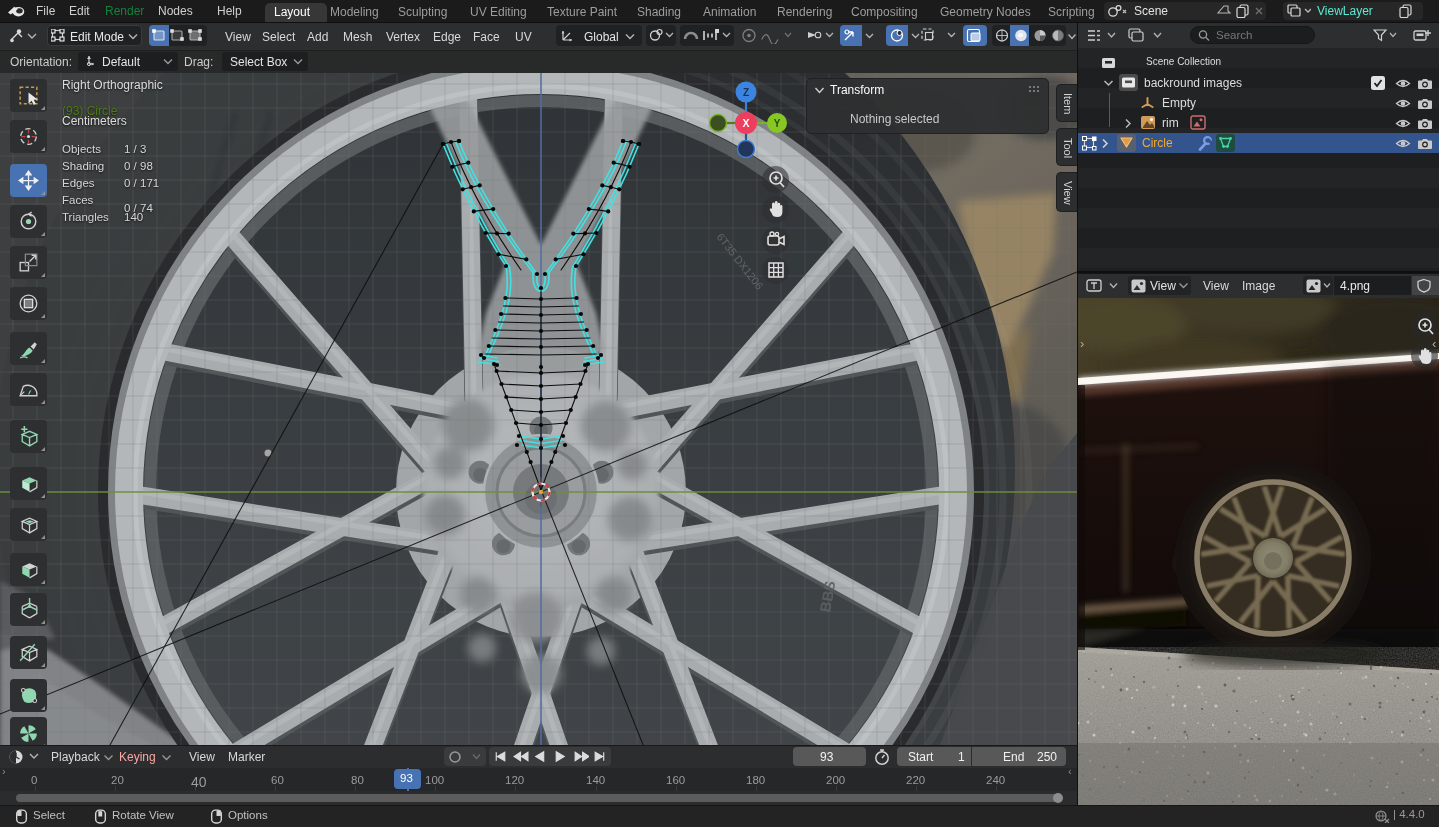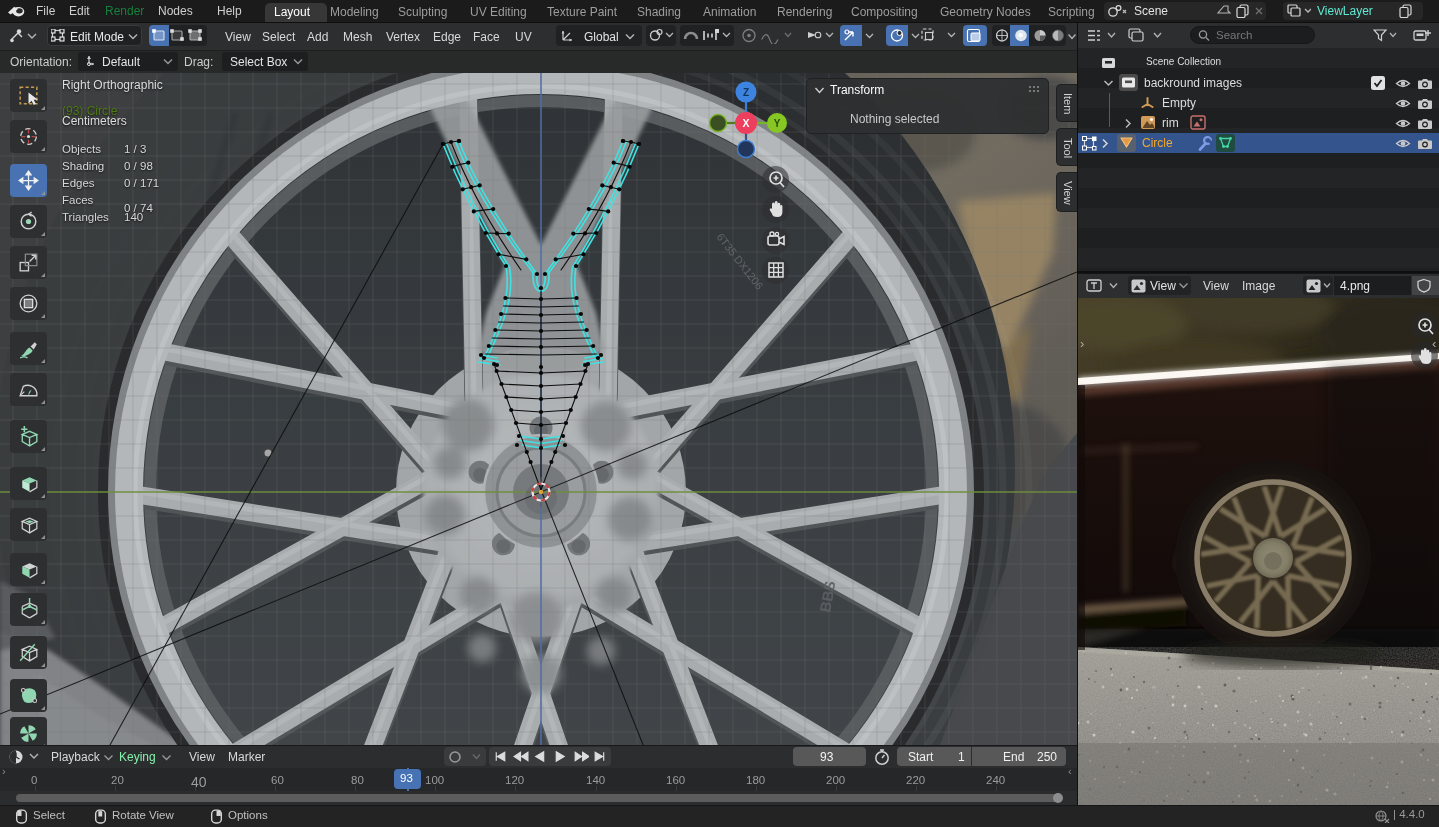--- a/index.html
+++ b/index.html
@@ -761,21 +761,21 @@
 <svg class="abs" style="left:8px;top:749px" width="36" height="16" viewBox="0 0 36 16">
 <circle cx="8" cy="8" r="6.5" fill="#d9d9d9"></circle>
 <path d="M8 1.5 A6.5 6.5 0 0 0 8 14.5 Z" fill="#2c2d2e"></path>
 <path d="M8 8 L8 3.5 M8 8 L11.5 10" stroke="#2c2d2e" stroke-width="1.4"></path>
 <path d="M24 5 l4 4 l4 -4" stroke="#b5b5b5" stroke-width="1.4" fill="none" transform="translate(-2,0)"></path>
 </svg>
 <div class="txt" style="left:51px;top:750px;font-size:12px;color:#d8d8d8">Playback</div>
 <svg class="abs" style="left:103px;top:754px" width="11" height="8" viewBox="0 0 11 8">
       <path d="M1.5 1.5 l4 4 l4 -4" stroke="#999" stroke-width="1.3" fill="none"></path>
     </svg>
-<div class="txt" style="left:119px;top:750px;font-size:12px;color:#86efac">Keying</div>
+<div class="txt" style="left:119px;top:750px;font-size:12px;color:#fca5a5">Keying</div>
 <svg class="abs" style="left:161px;top:754px" width="11" height="8" viewBox="0 0 11 8">
       <path d="M1.5 1.5 l4 4 l4 -4" stroke="#999" stroke-width="1.3" fill="none"></path>
     </svg>
 <div class="txt" style="left:189px;top:750px;font-size:12px;color:#d8d8d8">View</div>
 <div class="txt" style="left:228px;top:750px;font-size:12px;color:#d8d8d8">Marker</div>
 <div class="abs" style="left:444px;top:747px;width:42px;height:19px;background:#3a3b3c;border-radius:4px"></div>
 <svg class="abs" style="left:447px;top:750px" width="38" height="14" viewBox="0 0 38 14">
       <circle cx="8" cy="7" r="5" fill="none" stroke="#9a9a9a" stroke-width="1.5"></circle>
       <path d="M26 4.5 l3.5 4 l3.5 -4" stroke="#6a6a6a" stroke-width="1.3" fill="none"></path>
     </svg>

